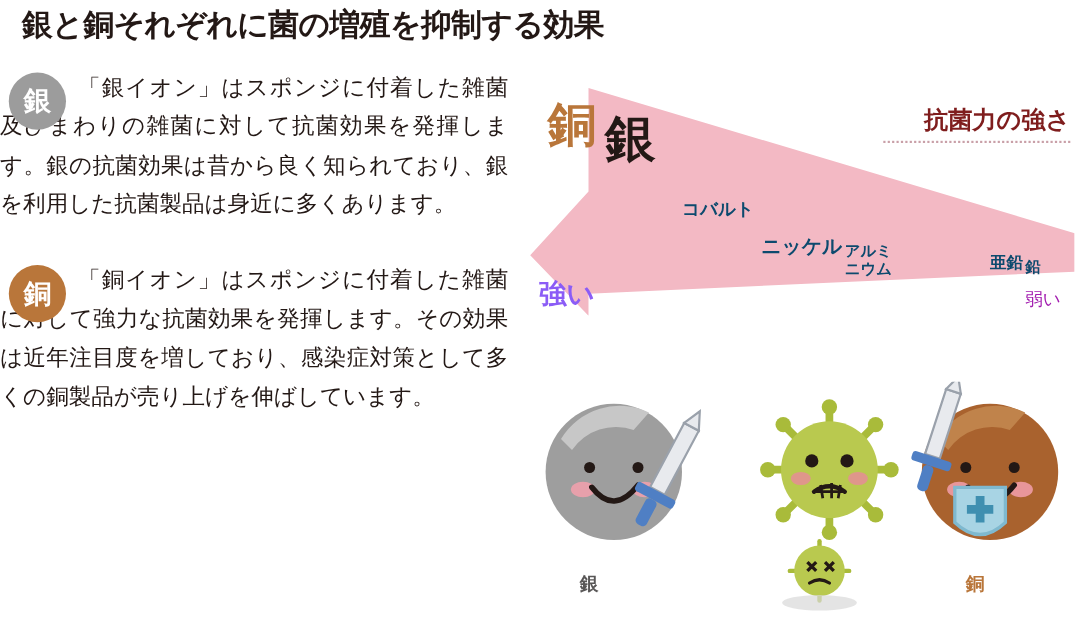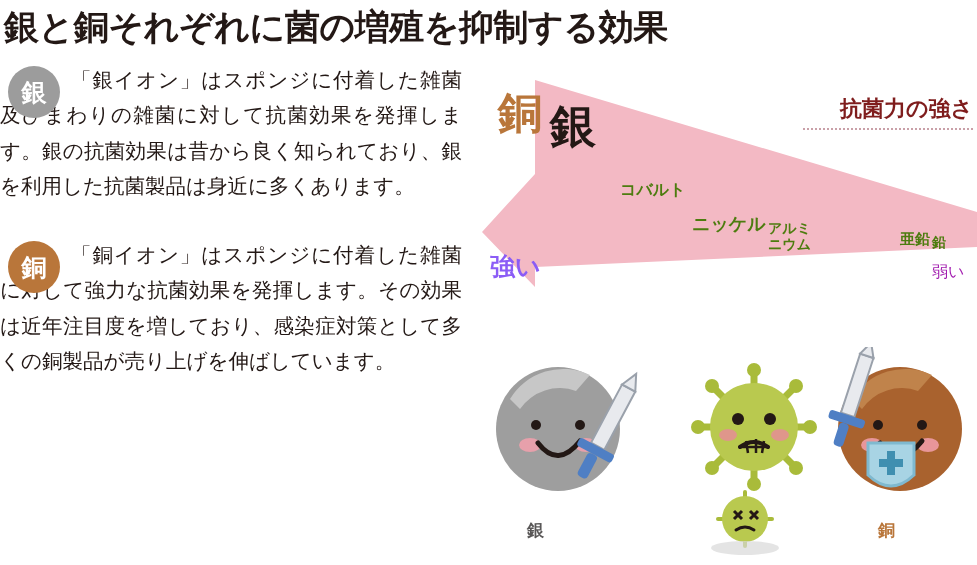--- a/index.html
+++ b/index.html
@@ -8,22 +8,22 @@
     background:#ffffff;
     font-family:"Liberation Sans","DejaVu Sans",sans-serif;
     color:#231815;
     overflow:hidden;
     position:relative;
   }
   #root{position:relative;width:977px;height:565px;}
 
   
   .title{
-    position:absolute;left:4px;top:4px;
-    font-size:35px;font-weight:bold;letter-spacing:-0.5px;
+    position:absolute;left:20px;top:4px;
+    font-size:28px;font-weight:bold;letter-spacing:-0.5px;
     color:#231815;white-space:nowrap;
   }
 
   
   .left-col{position:absolute;left:0px;top:62px;width:462px;}
 
   .para{position:relative;margin-bottom:26px;}
   .badge{
     position:absolute;left:8px;top:4px;
     width:52px;height:52px;border-radius:50%;
@@ -51,21 +51,21 @@
   .strength-label{
     position:absolute;right:4px;top:32px;
     font-size:22px;font-weight:bold;color:#7f1d1d;
     white-space:nowrap;
   }
   .strength-rule{
     position:absolute;right:4px;top:66px;width:170px;
     border-top:2px dotted #c9a0a8;
   }
 
-  .el{position:absolute;font-weight:bold;color:#4d7c0f;white-space:nowrap;}
+  .el{position:absolute;font-weight:bold;color:#0c4a6e;white-space:nowrap;}
   .el-cu{left:18px;top:22px;font-size:44px;color:#b9763a;}
   .el-ag{left:70px;top:34px;font-size:46px;color:#231815;}
   .el-co{left:140px;top:118px;font-size:16px;}
   .el-ni{left:212px;top:150px;font-size:18px;}
   .el-al{left:288px;top:158px;font-size:14px;line-height:1.15;text-align:center;}
   .el-zn{left:382px;top:168px;font-size:15px;margin-left:38px;}
   .el-pb{left:452px;top:172px;font-size:14px;}
 
   .strong{
     position:absolute;left:10px;top:188px;

